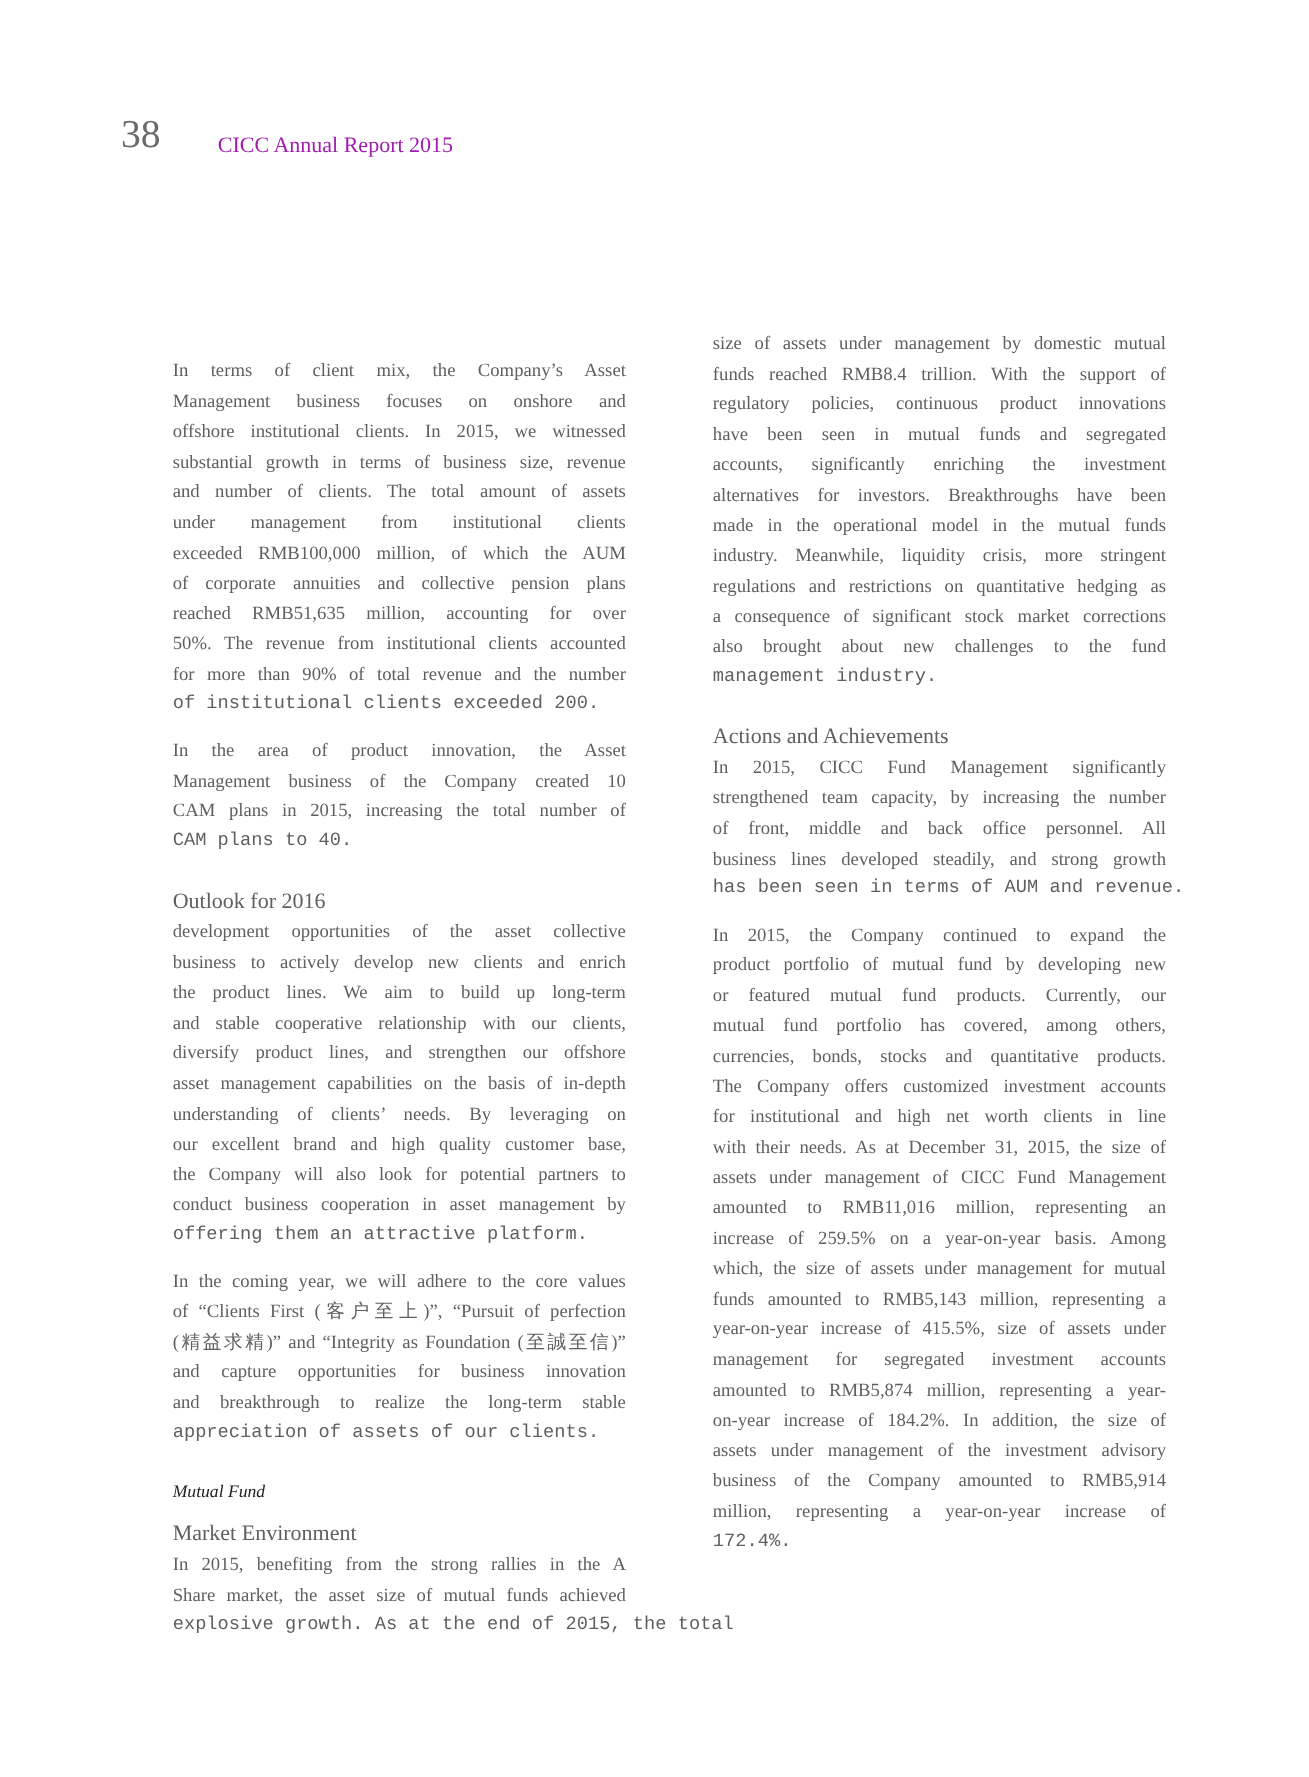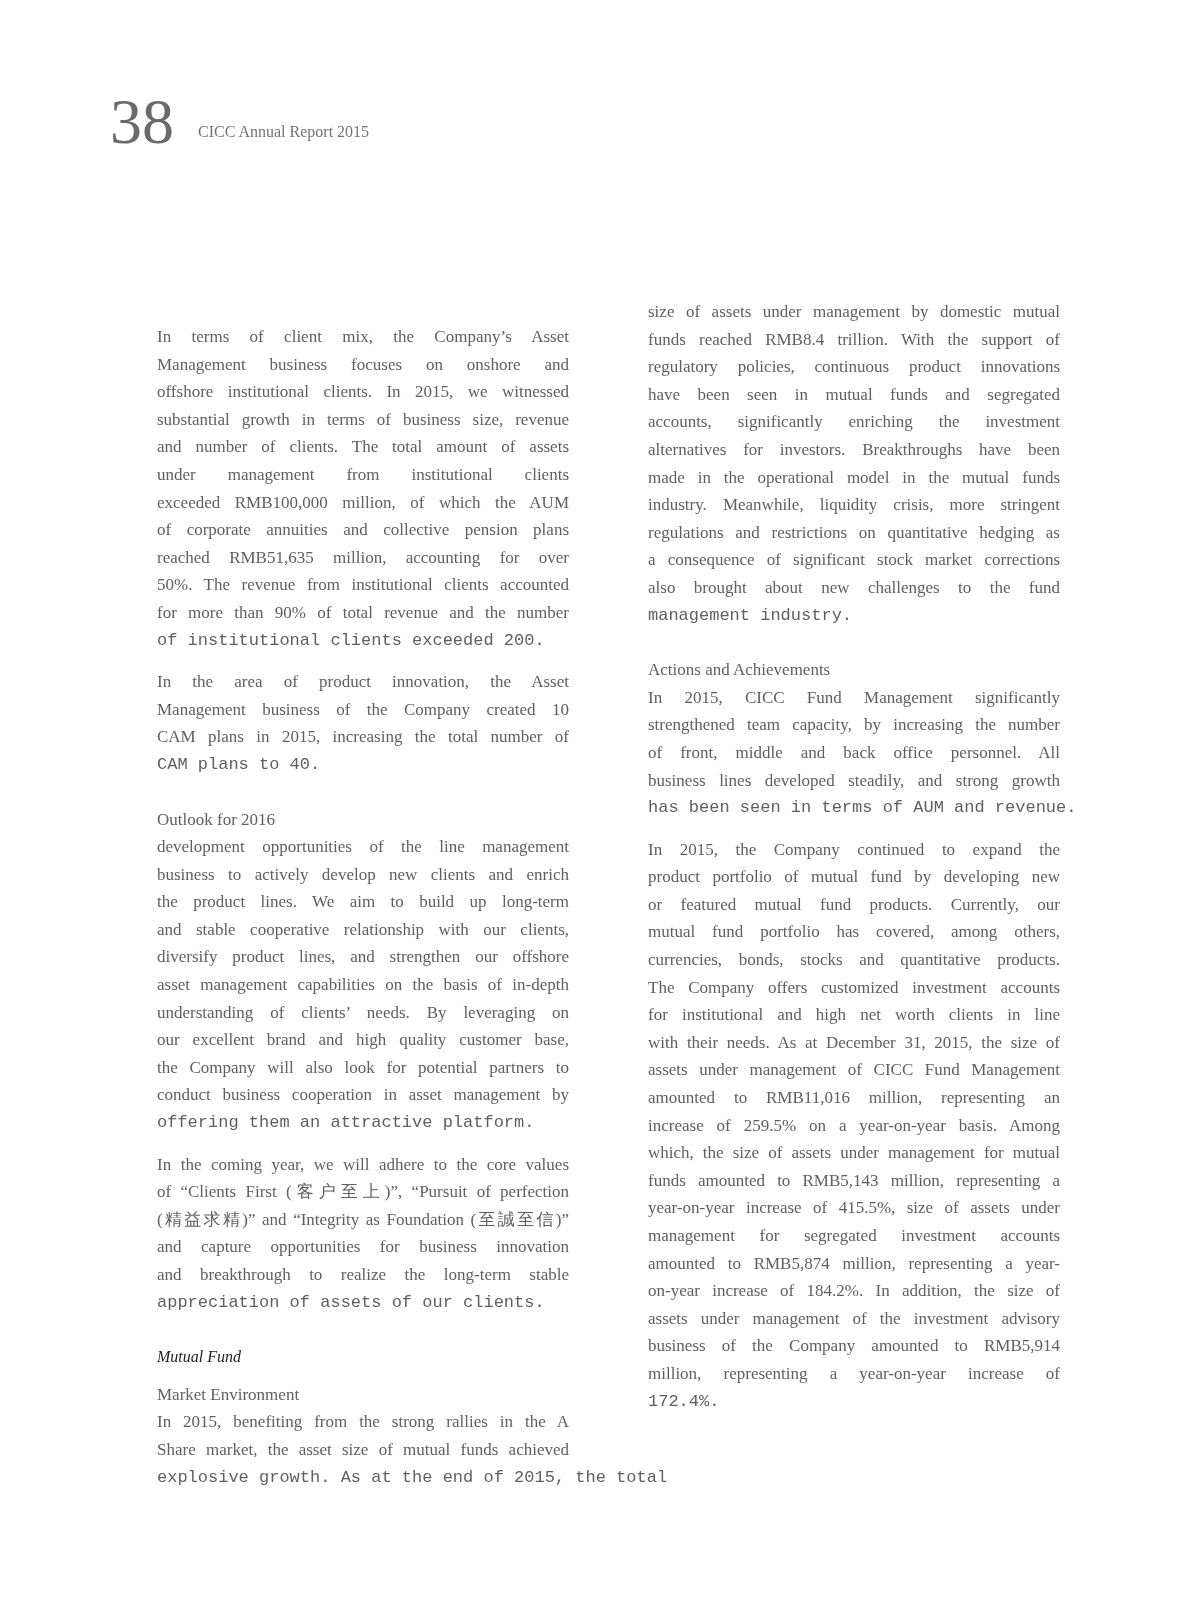--- a/index.html
+++ b/index.html
@@ -1,28 +1,28 @@
 <!DOCTYPE html>
 <html><head>
 <meta charset="utf-8">
 <style>
   html, body { margin: 0; padding: 0; background: #ffffff; }
   body { width: 1190px; height: 1615px; position: relative; overflow: hidden;
          font-family: "Liberation Serif", "DejaVu Serif", serif; color: #5f5f5f; }
-  .page-number { position: absolute; left: 110px; top: 92px; font-size: 64px; line-height: 60px; color: #6a6a6a; }
-  .running-title { position: absolute; left: 198px; top: 122px; font-size: 16px; line-height: 20px; color: #737373; }
+  .page-number { position: absolute; left: 110px; top: 92px; font-size: 36px; line-height: 60px; color: #6a6a6a; }
+  .running-title { position: absolute; left: 198px; top: 122px; font-size: 20px; line-height: 20px; color: #a21caf; }
   .col { position: absolute; top: 298px; width: 412px; }
   .col-left { left: 157px; margin-top: 25px; }
   .col-right { left: 648px; }
   .block { margin: 0; }
   .line { display: block; font-size: 17px; line-height: 27.6px; height: 27.6px; text-align: justify; text-align-last: justify; white-space: nowrap; overflow: visible; }
   .line.last { text-align-last: left; font-family: Liberation Mono, monospace; }
   .gap-s { height: 14px; }
   .gap-m { height: 27px; }
-  .heading { font-size: 17px; line-height: 27.6px; height: 27.6px; }
+  .heading { font-size: 20px; line-height: 27.6px; height: 27.6px; }
   .section-title { font-style: italic; color: #222222; font-size: 16px; line-height: 27.6px; height: 27.6px; }
 </style>
 </head>
 <body>
 
 <div class="page-number">38</div>
 <div class="running-title">CICC Annual Report 2015</div>
 
 <div class="col col-left">
   <div class="block">
@@ -42,21 +42,21 @@
   <div class="gap-s"></div>
   <div class="block">
       <span class="line">In the area of product innovation, the Asset</span>
       <span class="line">Management business of the Company created 10</span>
       <span class="line">CAM plans in 2015, increasing the total number of</span>
       <span class="line last">CAM plans to 40.</span>
     </div>
   <div class="gap-m"></div>
   <div class="heading">Outlook for 2016</div>
   <div class="block">
-      <span class="line">development opportunities of the line management</span>
+      <span class="line">development opportunities of the asset collective</span>
       <span class="line">business to actively develop new clients and enrich</span>
       <span class="line">the product lines. We aim to build up long-term</span>
       <span class="line">and stable cooperative relationship with our clients,</span>
       <span class="line">diversify product lines, and strengthen our offshore</span>
       <span class="line">asset management capabilities on the basis of in-depth</span>
       <span class="line">understanding of clients’ needs. By leveraging on</span>
       <span class="line">our excellent brand and high quality customer base,</span>
       <span class="line">the Company will also look for potential partners to</span>
       <span class="line">conduct business cooperation in asset management by</span>
       <span class="line last">offering them an attractive platform.</span>

